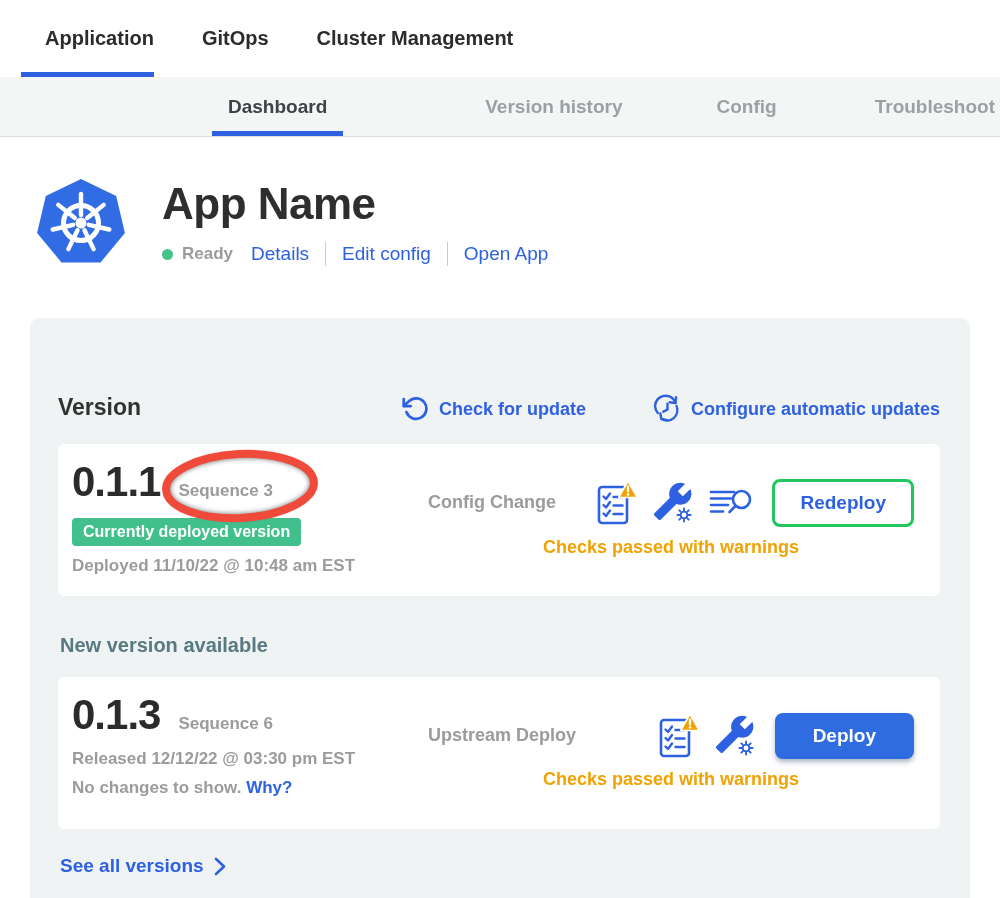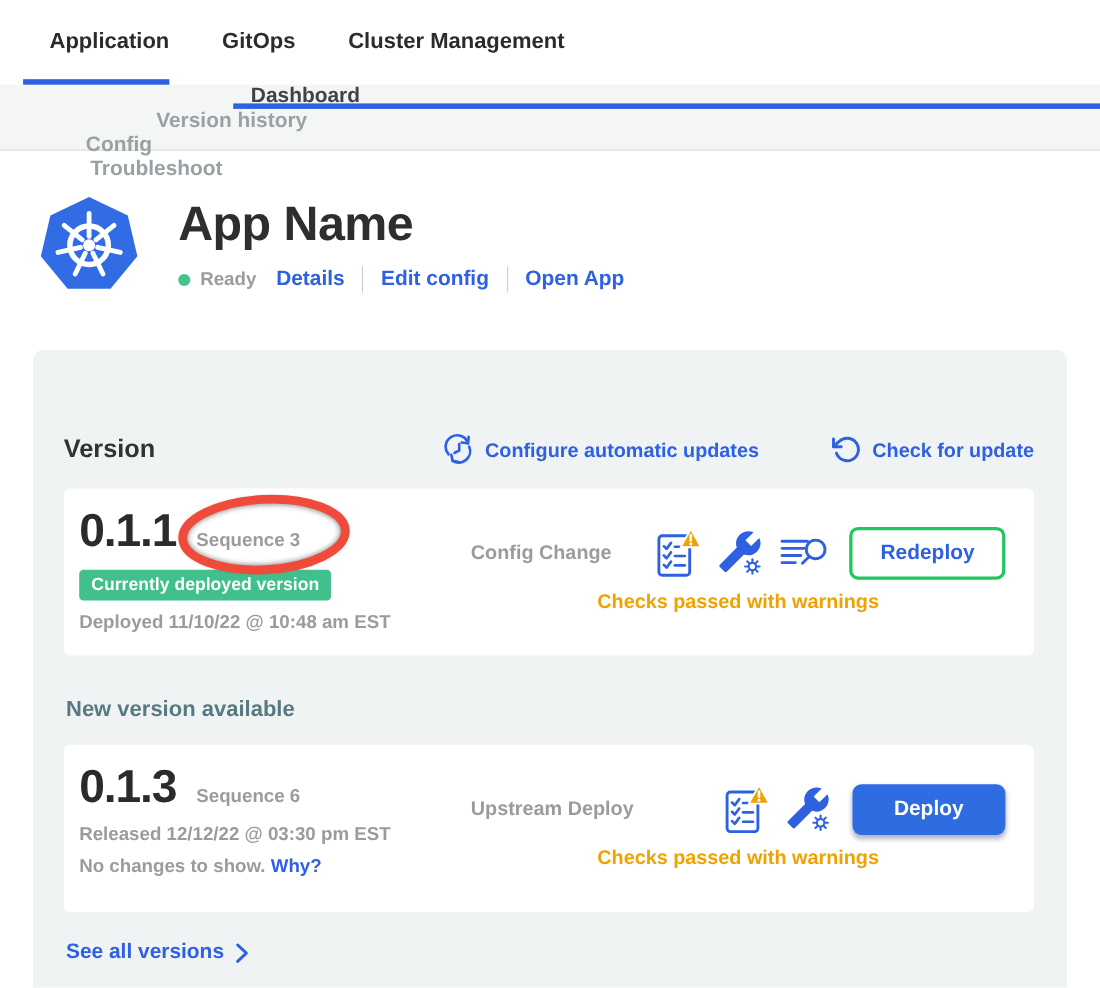--- a/index.html
+++ b/index.html
@@ -8,40 +8,40 @@
   .page { position:relative; width:1000px; height:898px; background:#fff; overflow:hidden; }
 
   
   .topnav { display:flex; align-items:center; height:77px; padding-left:21px; background:#fff; }
   .ttab { position:relative; height:100%; display:flex; align-items:center; padding:0 24px;
           font-size:20px; font-weight:700; color:#2b2b2b; cursor:pointer; }
   .ttab .tunder { display:none; }
   .ttab.active .tunder { display:block; position:absolute; left:0; right:24px; bottom:0; height:5px; background:#2e61e2; }
 
   
-  .subnav { display:flex; align-items:stretch; height:60px; background:#f4f6f6; border-bottom:1px solid #d8dcdc; white-space:nowrap;flex-direction:column; }
+  .subnav { display:flex; align-items:stretch; height:60px; background:#f4f6f6; border-bottom:1px solid #d8dcdc; white-space:nowrap; }
   .stab { position:relative; display:flex; align-items:center; padding:0 16px; font-size:19px; font-weight:700;
           color:#9aa1a4; cursor:pointer; }
   .stab:nth-child(1){ margin-left:212px; }
   .stab:nth-child(2){ margin-left:126px; }
   .stab:nth-child(3){ margin-left:62px; }
   .stab:nth-child(4){ margin-left:66px; }
   .stab.active { color:#3e4347; }
   .stab .sunder { display:none; }
   .stab.active .sunder { display:block; position:absolute; left:0; right:0; bottom:0; height:5px; background:#2e61e2; }
 
   
   .appheader { display:flex; margin:41px 0 0 36px; }
   .k8slogo { width:90px; height:90px; flex:0 0 90px; }
   .htext { margin-left:36px; padding-top:2px; }
   .apptitle { font-size:44px; font-weight:700; color:#2e2e2e; letter-spacing:-0.5px; line-height:1.1; }
   .statusrow { display:flex; align-items:center; margin-top:14px; }
   .dot { width:11px; height:11px; border-radius:50%; background:#45c48c; margin-right:9px; }
   .ready { font-size:17px; font-weight:600; color:#9b9b9b; margin-right:18px; }
-  .hlink { font-size:19px; font-weight:700; color:#2e61e2; text-decoration:none; cursor:pointer; }
+  .hlink { font-size:19px; font-weight:400; color:#2e61e2; text-decoration:none; cursor:pointer; }
   .sep { width:1px; height:24px; background:#c9cccc; margin:0 16px; }
 
   
   .panel { margin:50px 30px 0 30px; width:940px; background:#f0f3f4; border-radius:10px; padding:28px 30px 32px 28px; }
   .panelhead { display:flex; align-items:flex-start;margin-top:48px; }
   .panelhead h2 { font-size:23px; font-weight:700; color:#323232; }
   .actions { margin-left:auto; display:flex; align-items:center; gap:66px; }
   .action { display:flex; align-items:center; gap:9px; color:#2e61e2; font-size:18px; font-weight:700; cursor:pointer; text-decoration:none; }
   .action svg { flex:0 0 auto; }
 
@@ -139,35 +139,35 @@
         <a class="hlink">Open App</a>
       </div>
     </div>
   </section>
 
   <section class="panel">
     <div class="panelhead">
       <h2>Version</h2>
       <div class="actions">
         <a class="action">
+          <svg width="28" height="28" viewBox="0 0 24 24" aria-hidden="true" fill="none" stroke="#2e61e2" stroke-width="2.3" stroke-linecap="round" stroke-linejoin="round">
+            <polyline points="1.5 3.5 1.5 9.5 7.5 9.5"></polyline>
+            <path d="M3.8 14.6 a8.8 8.8 0 1 0 2.1-9.2 L1.5 9.5"></path>
+          </svg>
+          <span>Check for update</span>
+        </a>
+        <a class="action">
           <svg width="30" height="30" viewBox="0 0 26 26" aria-hidden="true" fill="none" stroke="#2e61e2" stroke-width="2.1" stroke-linecap="round" stroke-linejoin="round">
             <path d="M5 16.5 A9 9 0 1 1 20.3 7.8"></path>
             <polyline points="20.9 2.8 20.3 7.8 15.3 7.2"></polyline>
             <path d="M21.3 10.5 A9 9 0 0 1 8.2 21.6"></path>
             <polyline points="13.0 22.6 8.2 21.6 7.2 16.9"></polyline>
             <path d="M13.4 8.4 L13.4 13.6 L9.8 15.3"></path>
           </svg>
           <span>Configure automatic updates</span>
-        </a>
-        <a class="action">
-          <svg width="28" height="28" viewBox="0 0 24 24" aria-hidden="true" fill="none" stroke="#2e61e2" stroke-width="2.3" stroke-linecap="round" stroke-linejoin="round">
-            <polyline points="1.5 3.5 1.5 9.5 7.5 9.5"></polyline>
-            <path d="M3.8 14.6 a8.8 8.8 0 1 0 2.1-9.2 L1.5 9.5"></path>
-          </svg>
-          <span>Check for update</span>
         </a>
       </div>
     </div>
 
     <div class="vcard">
       <div class="leftcol">
         <div class="verrow">
           <span class="vernum">0.1.1</span>
           <span class="seq">Sequence 3</span>
           <svg class="annot" width="168" height="84" viewBox="0 0 168 84" aria-hidden="true">

